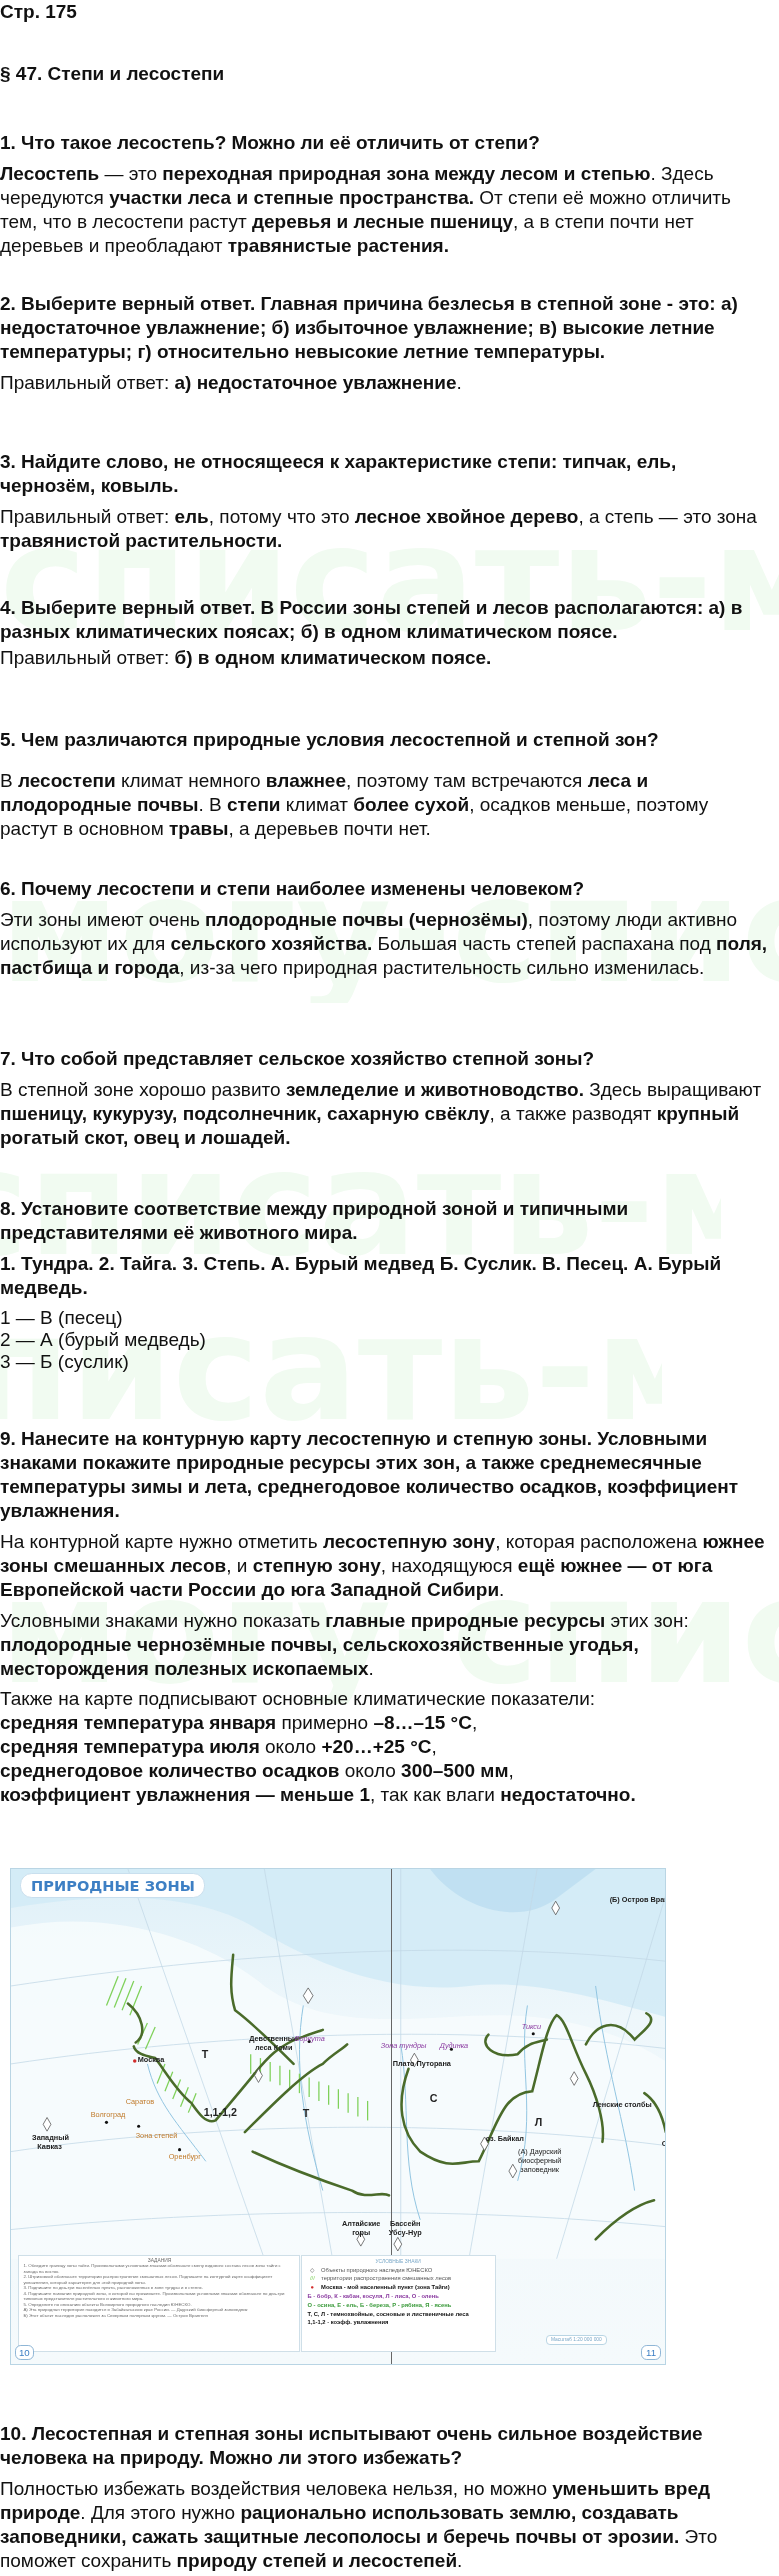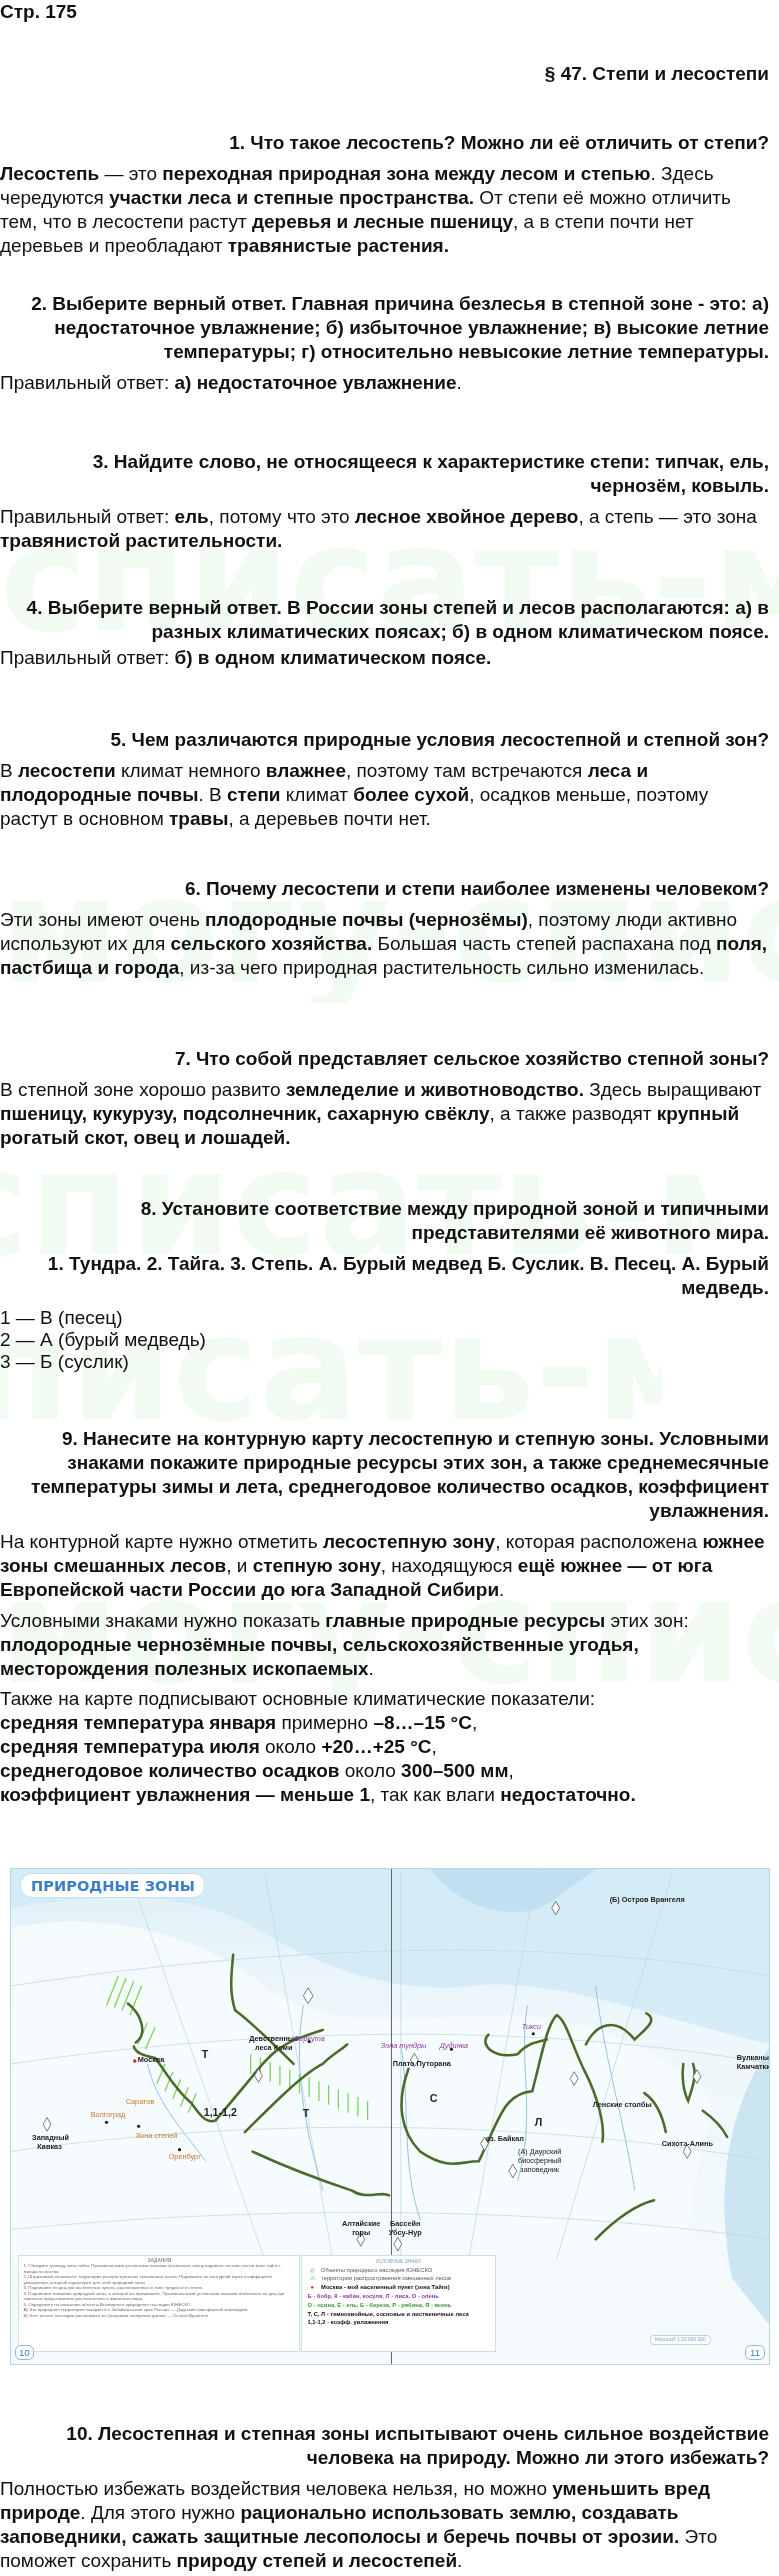--- a/index.html
+++ b/index.html
@@ -21,30 +21,30 @@
     font-size: 146px;
     line-height: 146px;
     color: #f1fbf1;
     white-space: nowrap;
     pointer-events: none;
     z-index: 0;
     overflow: hidden;
   }
   .content { position: absolute; left: 0; top: 0; width: 779px; z-index: 1; }
   .blk { position: absolute; left: 0; width: 769px; }
-  .h { font-weight: bold; text-align: right; }
+  .h { font-weight: bold; }
   p { margin: 0; }
   b { font-weight: bold; }
   .pagenum { font-weight: bold; }
 
   
   .map {
     position: absolute;
     left: 9.7px; top: 1868px;
-    width: 760px; height: 497px;
+    width: 656px; height: 497px;
     background: linear-gradient(180deg, #dff0f8 0%, #eef7fb 30%, #f5fafc 100%);
     border: 1px solid #b9d5e4;
     overflow: hidden;
     z-index: 1;
   }
   .map svg { position: absolute; left: 0; top: 0; }
   .map-title {
     position: absolute; left: 9.7px; top: 3.9px;
     padding: 1.9px 9.7px;
     background: #ffffff;
@@ -126,21 +126,21 @@
     <p style="margin-top:6.8px;"><span>Правильный ответ: </span><b>ель</b><span>, потому что это </span><b>лесное хвойное дерево</b><span>, а степь — это зона </span><b>травянистой растительности.</b></p>
   </div>
 
   <div class="blk" style="top:596px;">
     <p class="h">4. Выберите верный ответ. В России зоны степей и лесов располагаются: а) в разных климатических поясах; б) в одном климатическом поясе.</p>
     <p style="margin-top:2px;"><span>Правильный ответ: </span><b>б) в одном климатическом поясе.</b></p>
   </div>
 
   <div class="blk" style="top:728px;">
     <p class="h">5. Чем различаются природные условия лесостепной и степной зон?</p>
-    <p style="margin-top:7px;"><span>В </span><b>лесостепи</b><span> климат немного </span><b>влажнее</b><span>, поэтому там встречаются </span><b>леса и плодородные почвы</b><span>. В </span><b>степи</b><span> климат </span><b>более сухой</b><span>, осадков меньше, поэтому растут в основном </span><b>травы</b><span>, а деревьев почти нет.</span></p>
+    <p style="margin-top:17px;"><span>В </span><b>лесостепи</b><span> климат немного </span><b>влажнее</b><span>, поэтому там встречаются </span><b>леса и плодородные почвы</b><span>. В </span><b>степи</b><span> климат </span><b>более сухой</b><span>, осадков меньше, поэтому растут в основном </span><b>травы</b><span>, а деревьев почти нет.</span></p>
   </div>
 
   <div class="blk" style="top:877px;">
     <p class="h">6. Почему лесостепи и степи наиболее изменены человеком?</p>
     <p style="margin-top:6.8px;"><span>Эти зоны имеют очень </span><b>плодородные почвы (чернозёмы)</b><span>, поэтому люди активно используют их для </span><b>сельского хозяйства.</b><span> Большая часть степей распахана под </span><b>поля, пастбища и города</b><span>, из-за чего природная растительность сильно изменилась.</span></p>
   </div>
 
   <div class="blk" style="top:1047px;">
     <p class="h">7. Что собой представляет сельское хозяйство степной зоны?</p>
     <p style="margin-top:6.8px;"><span>В степной зоне хорошо развито </span><b>земледелие и животноводство.</b><span> Здесь выращивают </span><b>пшеницу, кукурузу, подсолнечник, сахарную свёклу</b><span>, а также разводят </span><b>крупный рогатый скот, овец и лошадей.</b></p>

